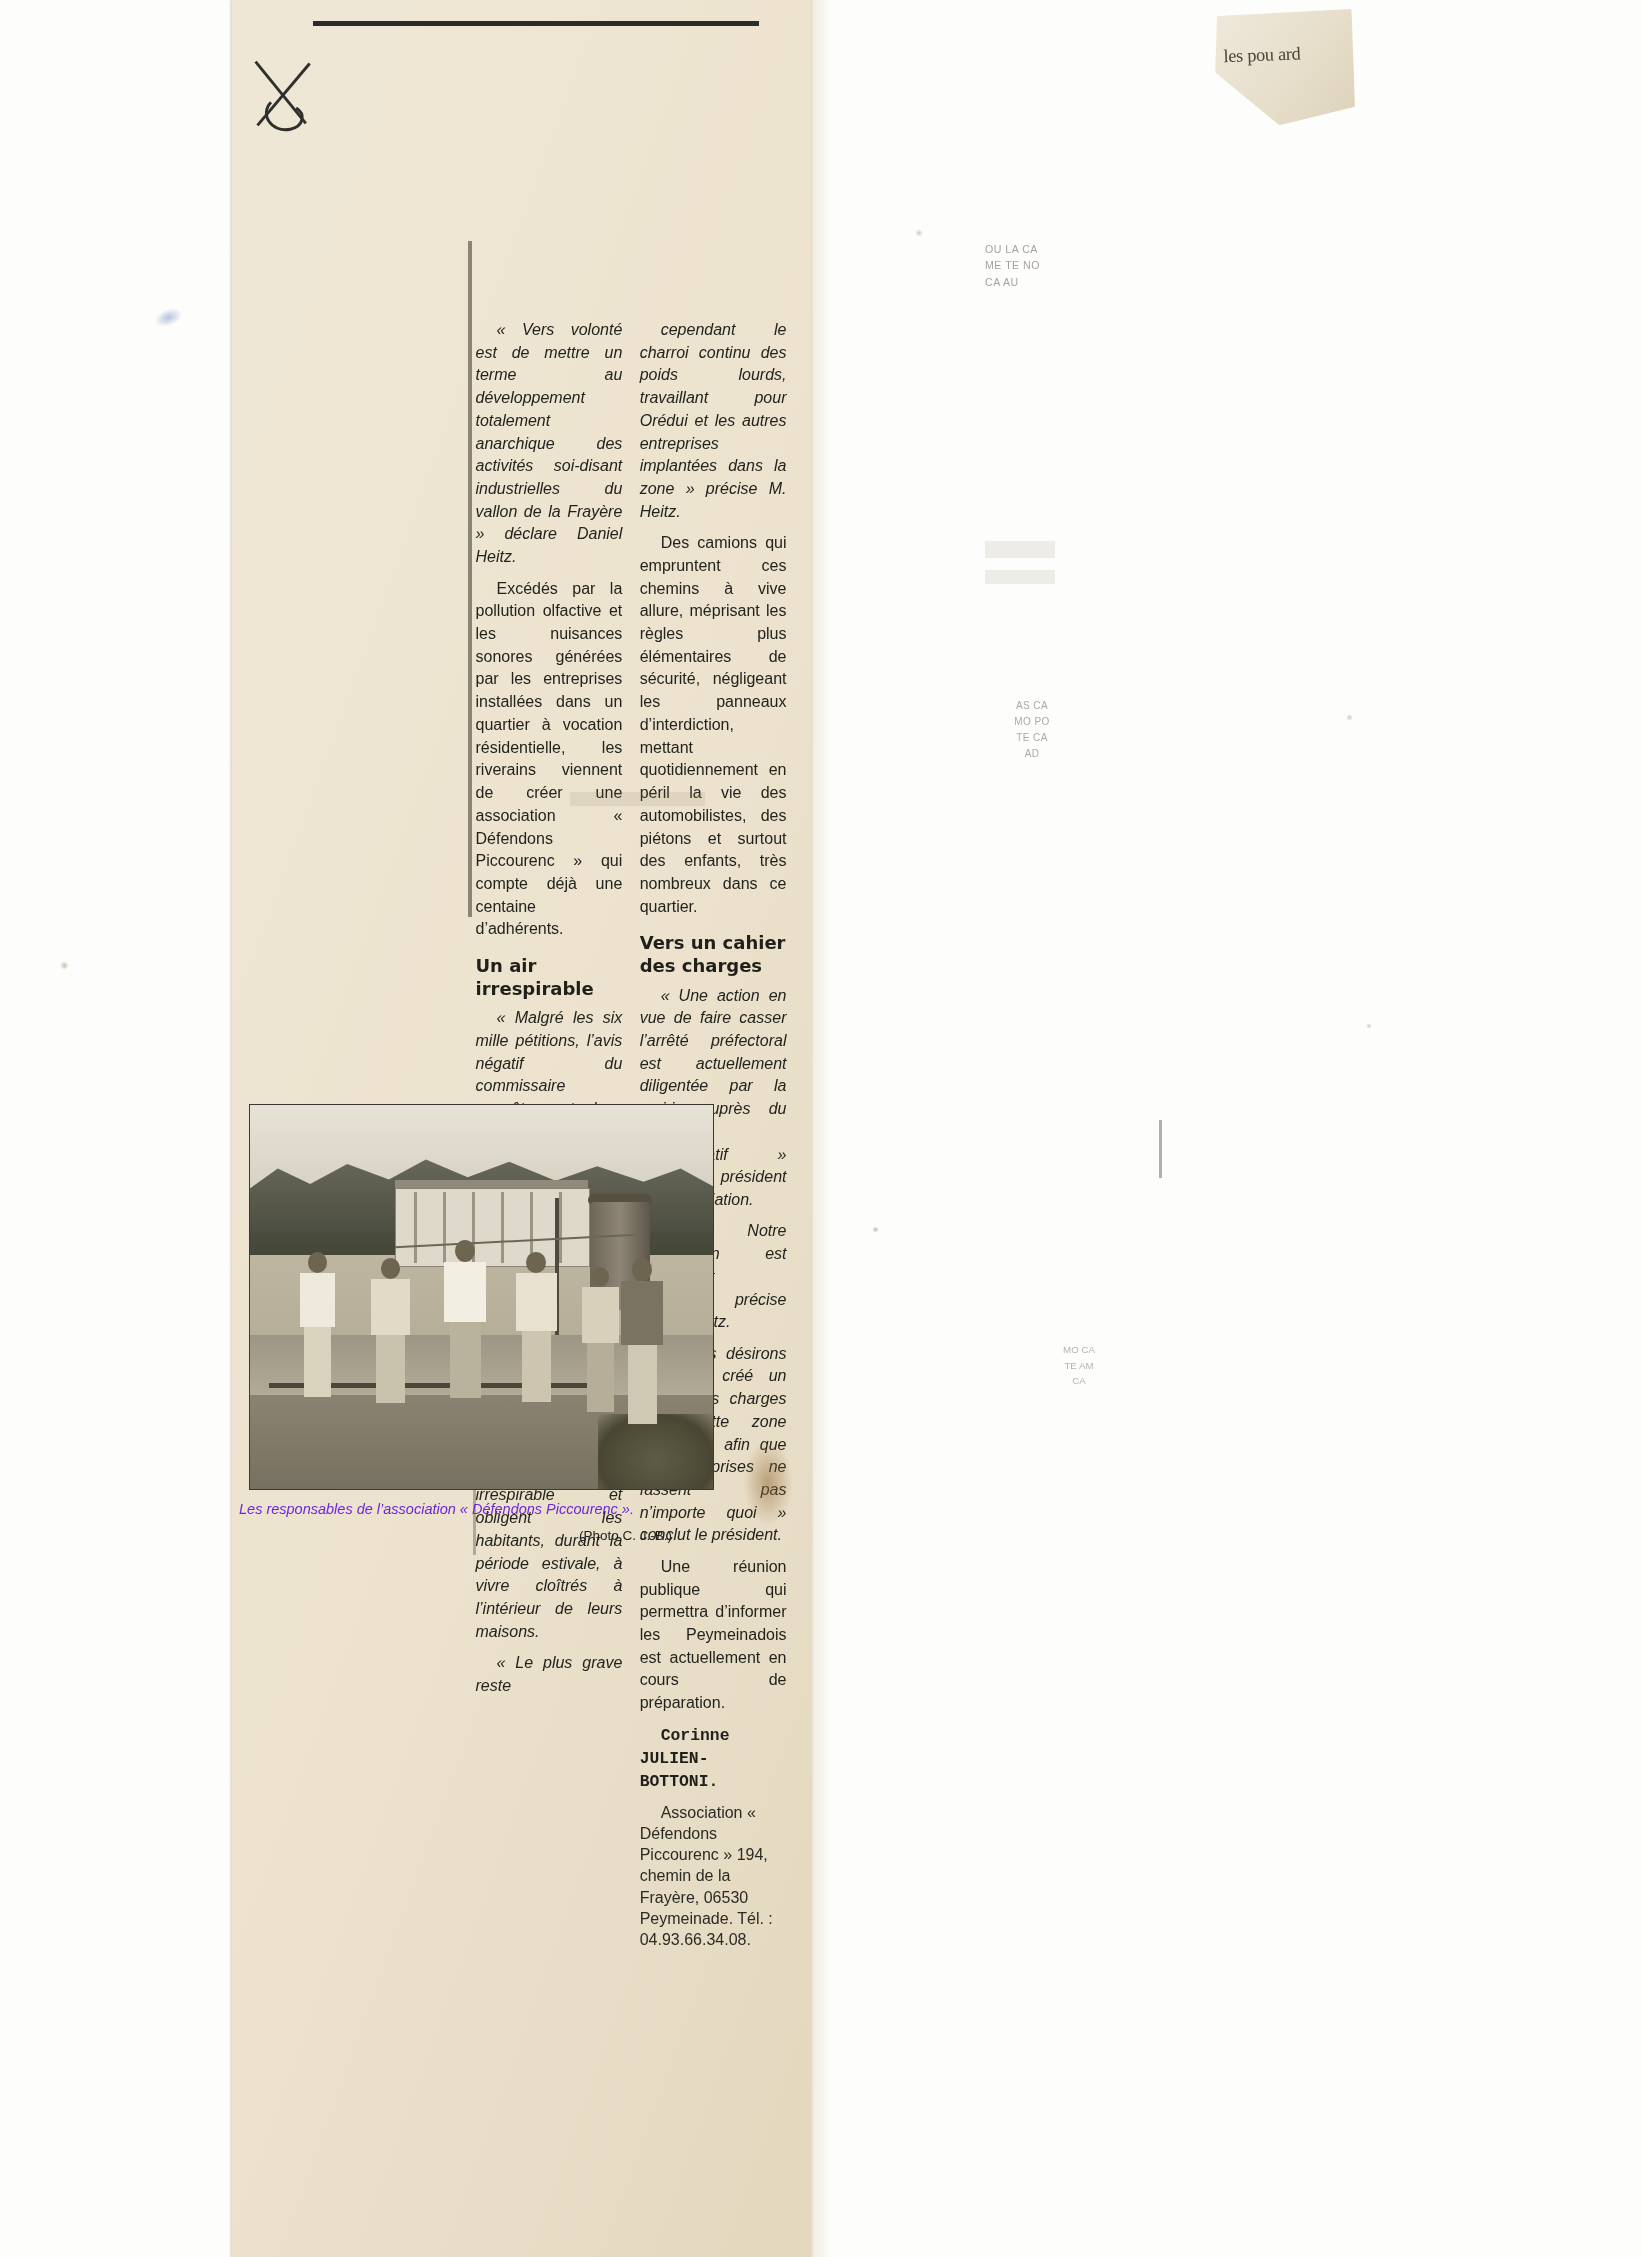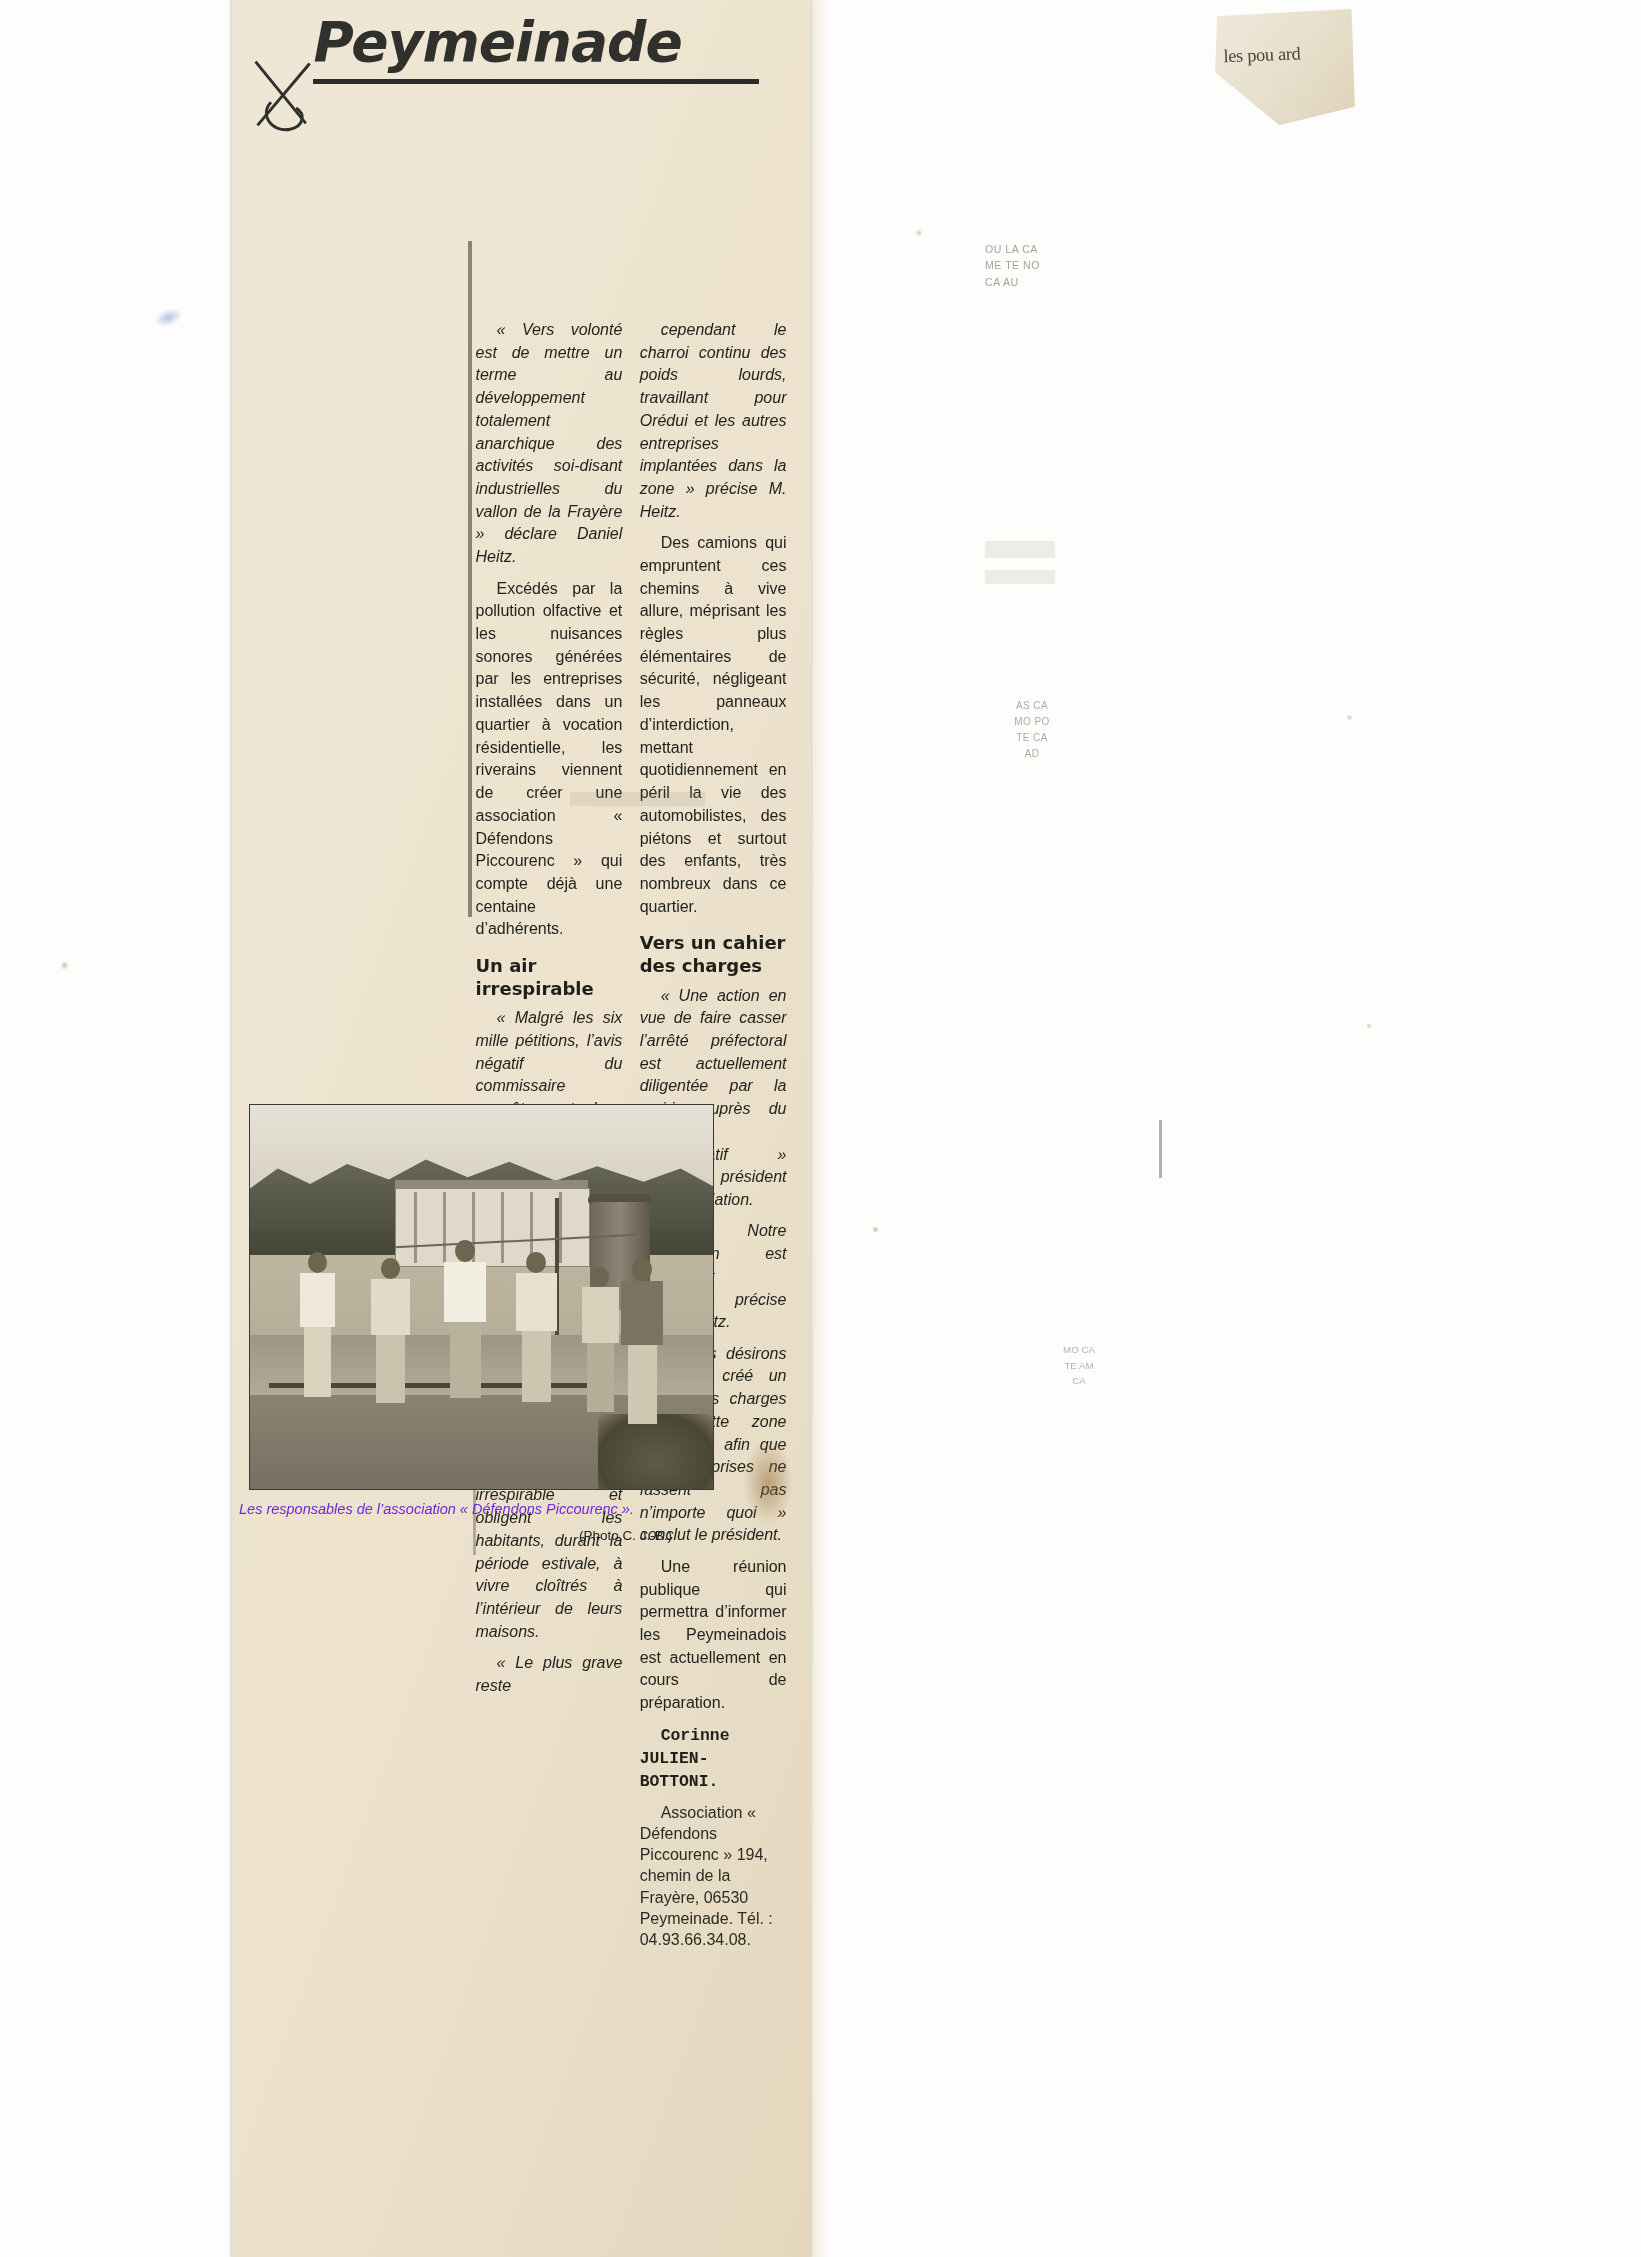--- a/index.html
+++ b/index.html
@@ -342,21 +342,20 @@
   <div class="artifact" id="smudge-dot-3"></div>
   <div class="artifact" id="smudge-dot-4"></div>
   <div class="artifact" id="smudge-dot-5"></div>
 
   <div id="clipping-under"></div>
   <div id="clip-left-shadow"></div>
 
   <div id="clipping">
 
     <div id="masthead">
-      <div id="masthead-title">Peymeinade</div>
       <div id="masthead-rule"></div>
     </div>
 
     <svg id="pen-mark" viewBox="0 0 90 100">
       <path d="M14 18 L66 82" stroke="#2f2f2b" stroke-width="3" fill="none"></path>
       <path d="M70 20 L16 84" stroke="#2f2f2b" stroke-width="3" fill="none"></path>
       <path d="M30 60 C18 72, 30 92, 50 88 C64 85, 66 72, 56 66" stroke="#2f2f2b" stroke-width="3" fill="none"></path>
     </svg>
 
 

